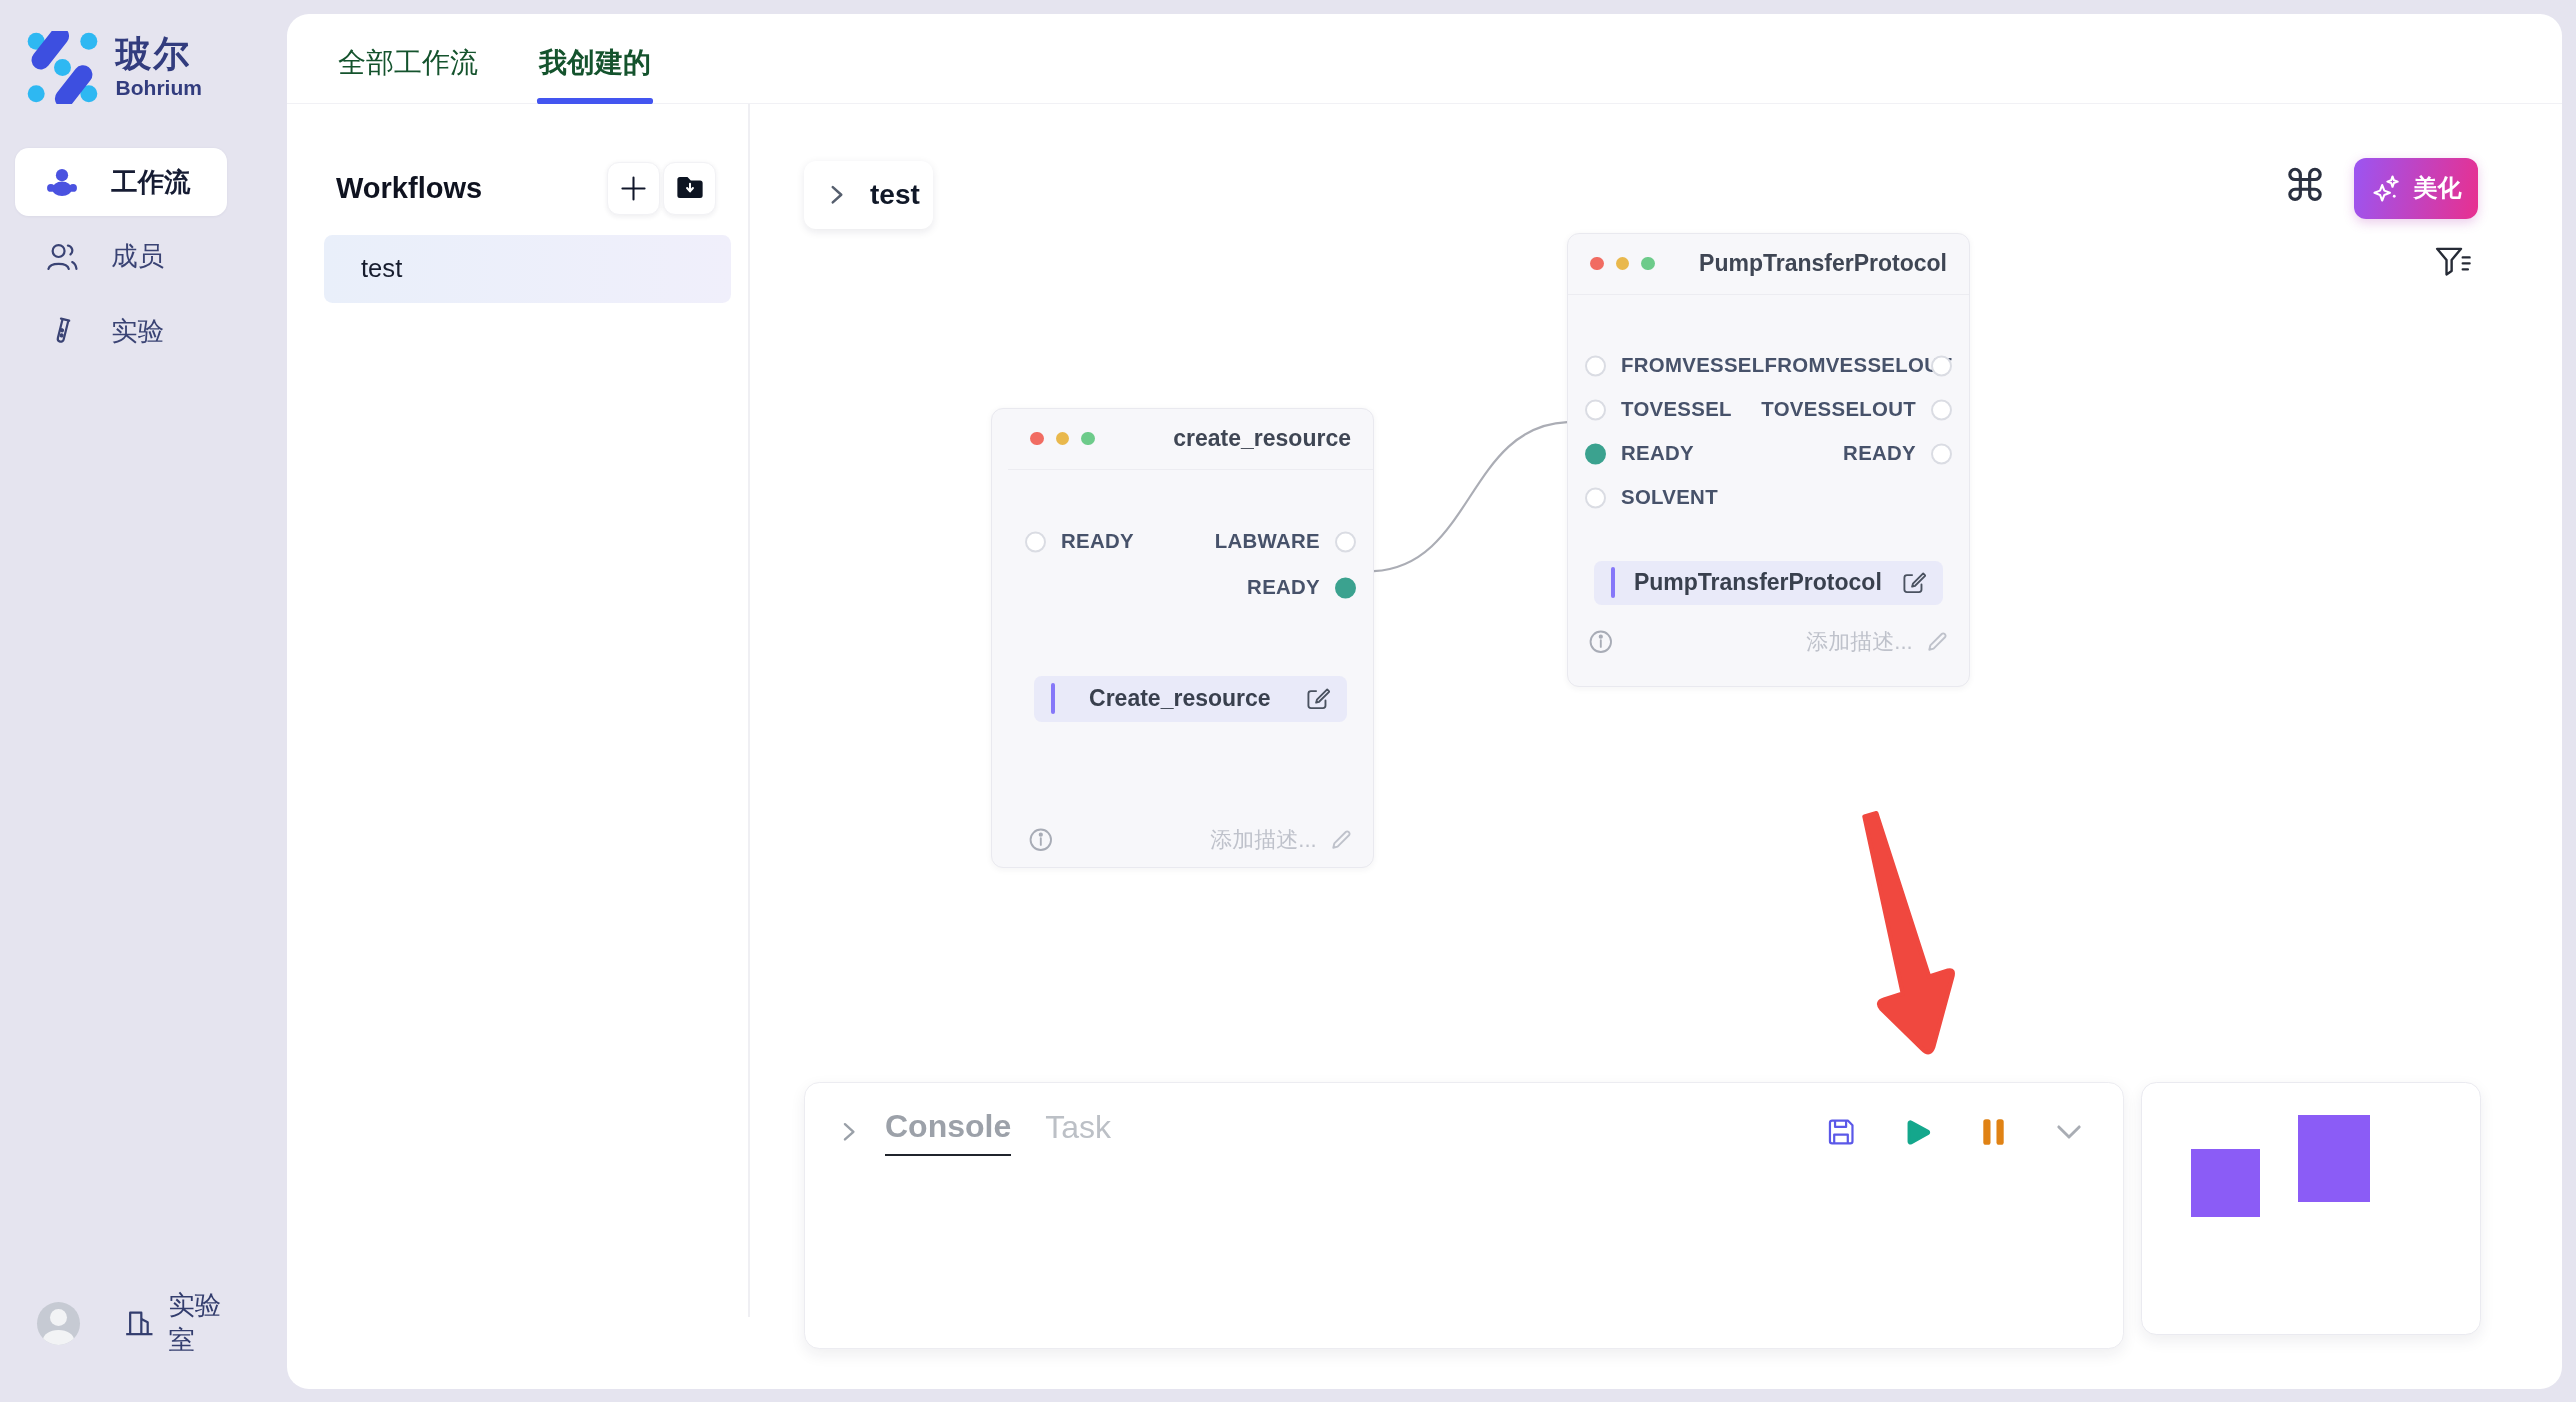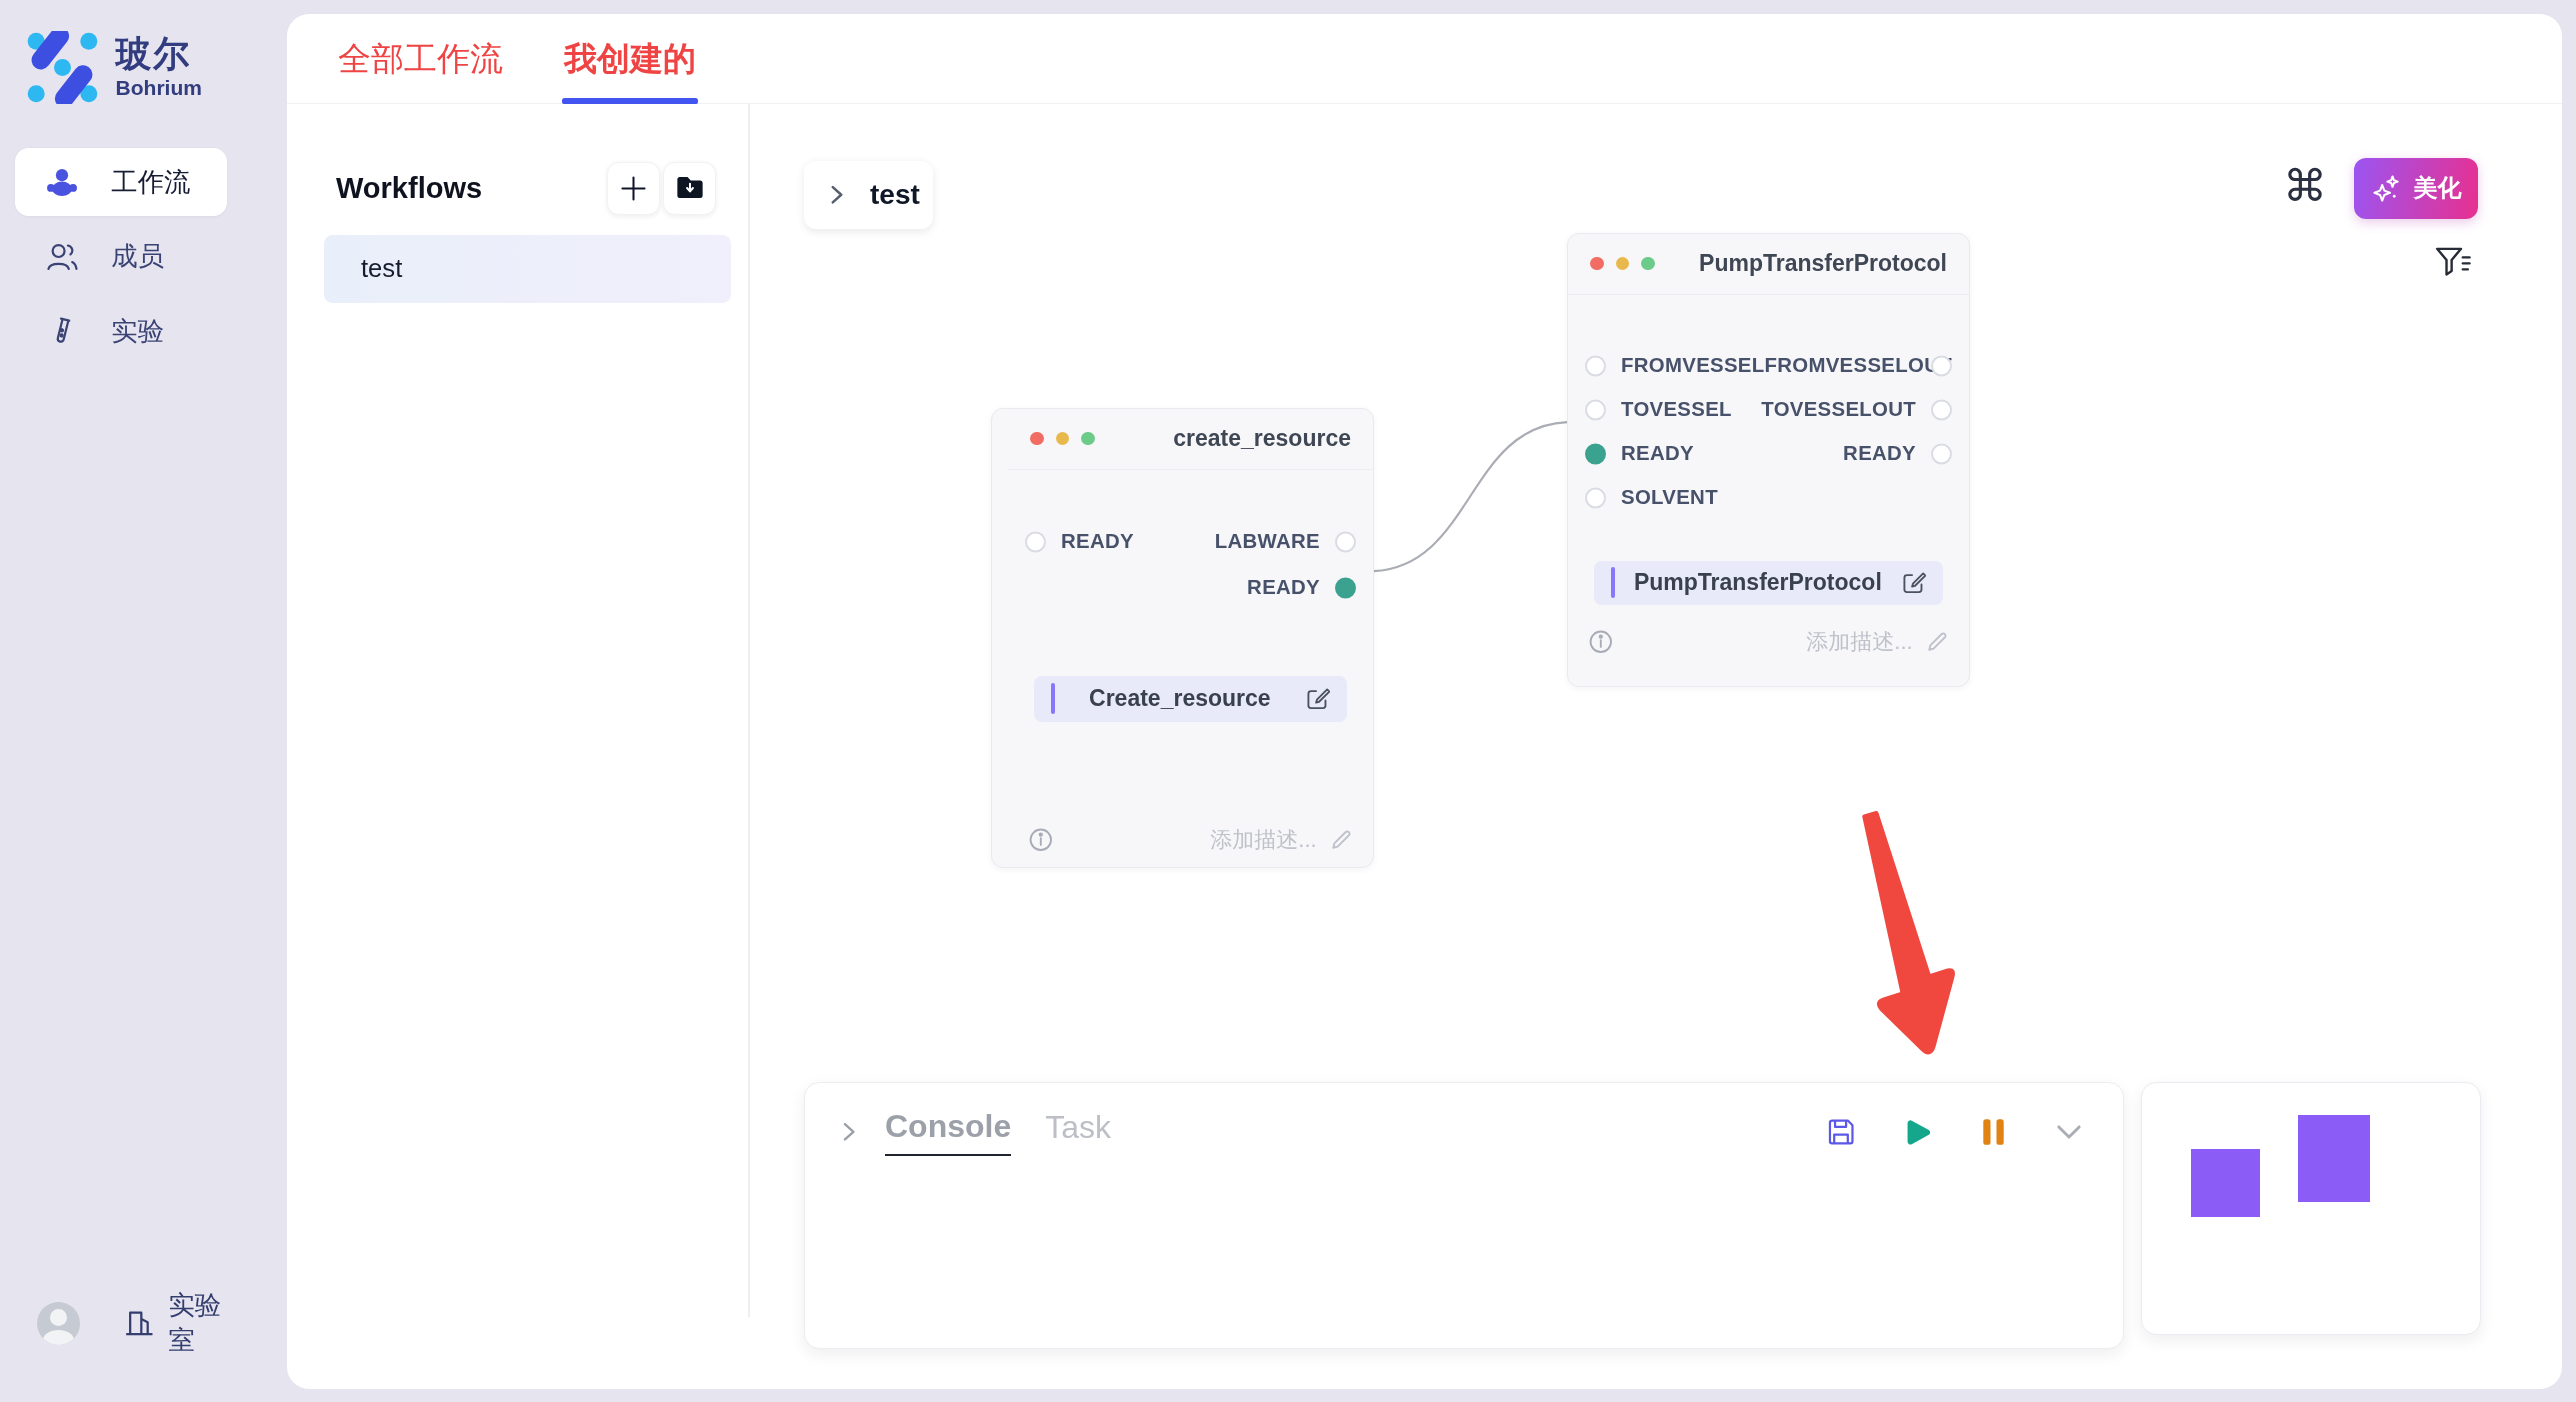--- a/index.html
+++ b/index.html
@@ -18,38 +18,38 @@
   .logo-mark { width:73px; height:73px; }
   .logo-text { display:flex; flex-direction:column; line-height:1.05; }
   .logo-title { font-size:36px; font-weight:700; color:#323C7E; letter-spacing:1.7px; }
   .logo-sub { font-size:21px; font-weight:700; color:#323C7E; margin-top:3.4px; }
   .nav { position:absolute; left:0; top:143px; right:0; }
   .nav-item {
     height:68px; margin:0 15.3px 6.8px 15.3px; border-radius:13.6px;
     display:flex; align-items:center; gap:32px; padding-left:30px;
     font-size:26.4px; font-weight:500; color:#3A4374; cursor:pointer;
   }
-  .nav-item.selected { background:#FFFFFF; color:#161C33; font-weight:400; box-shadow:0 0.9px 2.6px rgba(30,30,70,.05); }
+  .nav-item.selected { background:#FFFFFF; color:#161C33; font-weight:700; box-shadow:0 0.9px 2.6px rgba(30,30,70,.05); }
   .nav-icon { width:34px; height:34px; flex:0 0 auto; }
   .account { position:absolute; left:0; bottom:49px; display:flex; align-items:center; width:100%; padding-left:37px; cursor:pointer; }
   .avatar { width:43px; height:43px; border-radius:50%; background:#C6CAD3; position:relative; overflow:hidden; flex:0 0 auto; }
   .avatar::before { content:""; position:absolute; left:12.8px; top:7.7px; width:17px; height:17px; border-radius:50%; background:#F2F3F5; }
   .avatar::after { content:""; position:absolute; left:6px; top:28px; width:31px; height:20.4px; border-radius:50%; background:#F2F3F5; }
   .account .building { width:36px; height:36px; margin-left:43px; }
   .account-label { font-size:26.4px; color:#333D6E; font-weight:500; margin-left:12px; }
 
   
   .card {
     position:absolute; left:287px; top:13.6px; width:2275px; height:1375px;
     background:#FFFFFF; border-radius:22px; overflow:hidden;
   }
 
   
   .tabbar { position:absolute; left:0; top:0; right:0; height:90px; border-bottom:1.7px solid #F1F1F5; display:flex; align-items:flex-end; padding:0 0 20.4px 51px; }
-  .tab { font-size:33px; color:#ef4444; cursor:pointer; position:relative; font-weight:500; }
+  .tab { font-size:28px; color:#14532d; cursor:pointer; position:relative; font-weight:500; }
   .tab + .tab { margin-left:61px; }
   .tab.active { font-weight:700; }
   .tab.active::after { content:""; position:absolute; left:-1.7px; right:-1.7px; bottom:-22px; height:6px; background:#4355F0; border-radius:2.6px; }
 
   
   .wf-title { position:absolute; left:49px; top:158px; font-size:29px; font-weight:700; color:#0F1320; }
   .icon-btn {
     position:absolute; width:53px; height:53px; border-radius:12px; background:#fff;
     border:0.9px solid #F2F2F5; box-shadow:0 1.7px 5.1px rgba(25,30,60,.07);
     display:flex; align-items:center; justify-content:center; cursor:pointer;

